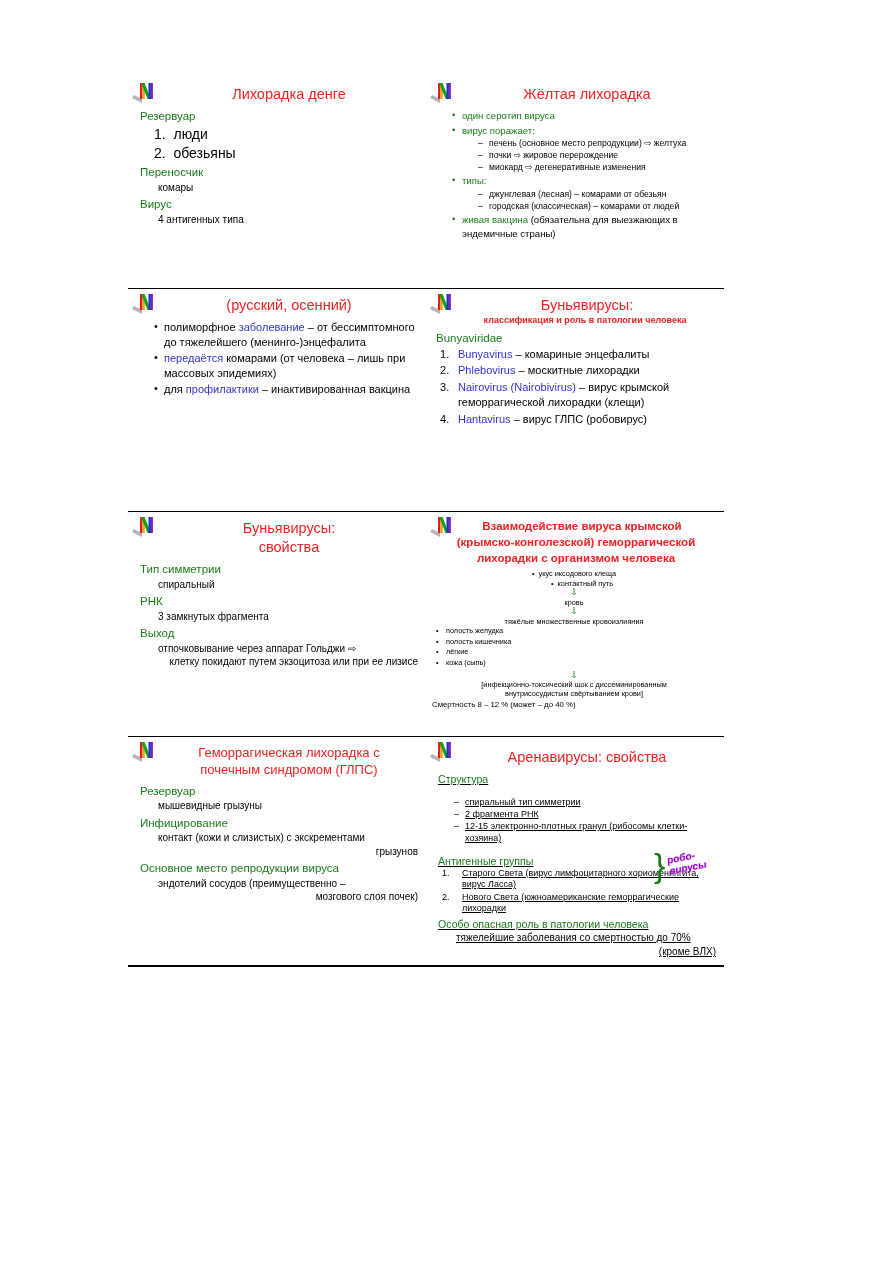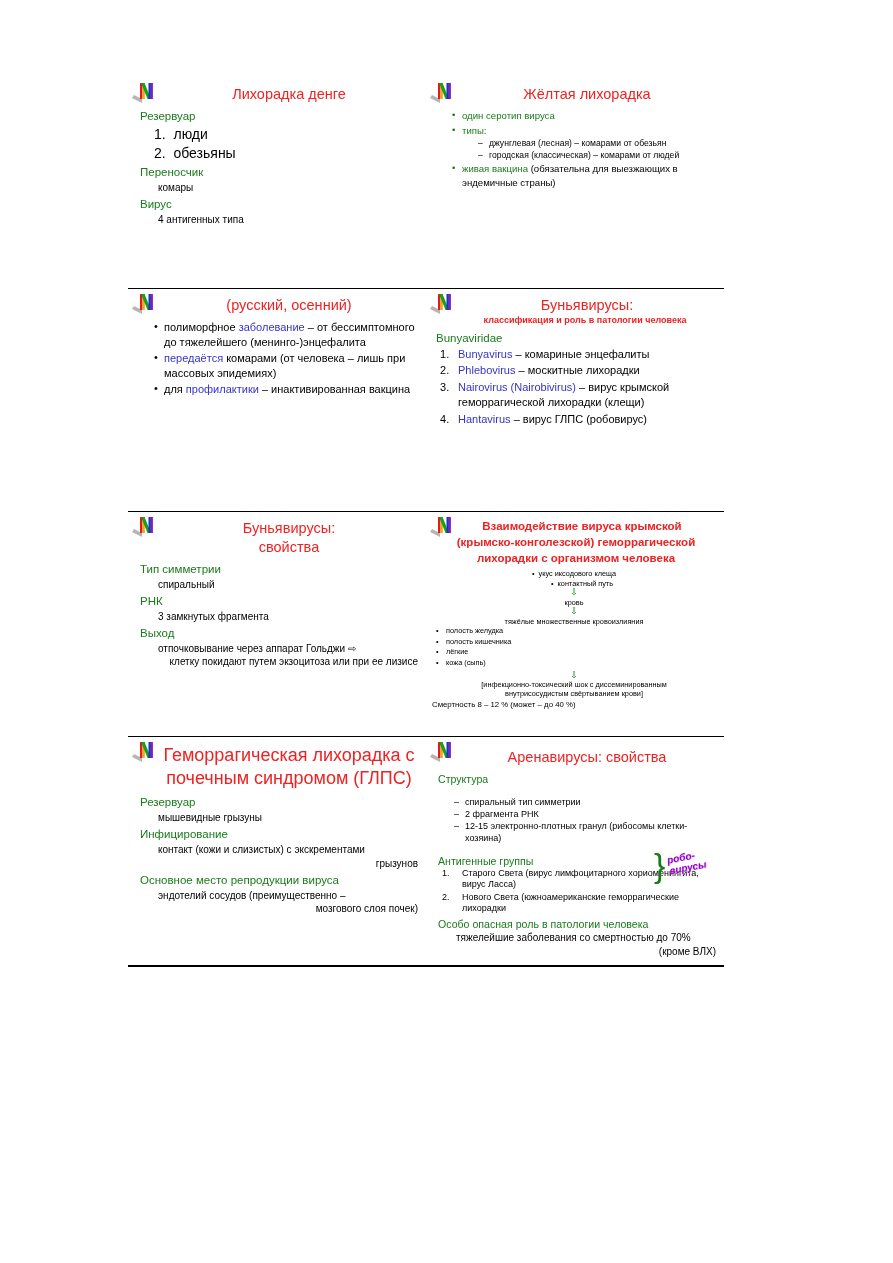--- a/index.html
+++ b/index.html
@@ -64,21 +64,21 @@
 
   .title {
     color: #ee2222;
     text-align: center;
     font-size: 14.5px;
     line-height: 1.18;
     margin: 2px 0 0 0;
     padding: 0 0 0 26px;
     font-weight: 400;
   }
-  .title.small { font-size: 18px; }
+  .title.small { font-size: 13px; }
   .title.tiny { font-size: 11.5px; line-height: 1.2; padding-left: 16px;}
   .subtitle {
     color: #ee2222;
     text-align: center;
     font-size: 9px;
     font-weight: bold;
     margin: 1px 0 0 0;
     padding-left: 22px;
   }
   .body {
@@ -169,21 +169,21 @@
   .s-crimean .arrow { color: #1a7a1a; font-size: 9px; line-height: 1.05; text-align:center; }
   .s-crimean ul.tiny-b { list-style: none; margin: 0; padding-left: 4px; }
   .s-crimean ul.tiny-b > li { position: relative; padding-left: 10px; font-size: 7.3px; line-height: 1.45;}
   .s-crimean ul.tiny-b > li:before { content: "•"; position: absolute; left: 0; }
   .s-crimean .mort { font-size: 7.8px; margin-top: 1px; }
 
   
   .s-hfrs .body { padding-left: 6px; font-size: 10.5px; }
 
   
-  .s-arena .body { padding-left: 6px; font-size: 9.4px; line-height: 1.35; position: relative;}
+  .s-arena .body { padding-left: 6px; font-size: 9.4px; line-height: 1.35; position: relative; text-decoration: underline;}
   .s-arena .head { font-size: 10.6px; }
   .s-arena ul.dash > li { font-size: 9px; }
   .s-arena ol.b > li { font-size: 9px; padding-left: 24px; line-height: 1.25; }
   .s-arena .robo {
     position: absolute;
     right: -2px;
     top: 76px;
     width: 66px;
     height: 42px;
   }
@@ -254,20 +254,28 @@
               <polygon points="9,1 12.5,1 19,17 15.5,17" fill="#18a018"></polygon>
               <rect x="16.5" y="1" width="2.4" height="16" fill="#1a33c0"></rect>
               <rect x="18.9" y="1" width="2.0" height="16" fill="#8a1ac0"></rect>
             </svg>
           </span>
           <div class="title">Жёлтая лихорадка</div>
           <div class="body">
             <ul class="b green-bullet">
               <li>
                 <span class="green">один серотип вируса</span>
+              </li>
+              <li>
+                <span class="green">вирус поражает:</span>
+                <ul class="dash">
+                  <li>печень (основное место репродукции) ⇨ желтуха</li>
+                  <li>почки ⇨ жировое перерождение</li>
+                  <li>миокард ⇨ дегенеративные изменения</li>
+                </ul>
               </li>
               <li>
                 <span class="green">типы:</span>
                 <ul class="dash">
                   <li>джунглевая (лесная) – комарами от обезьян</li>
                   <li>городская (классическая) – комарами от людей</li>
                 </ul>
               </li>
               <li>
                 <span class="green">живая вакцина</span><span class="black"> (обязательна для выезжающих в эндемичные страны)</span>

